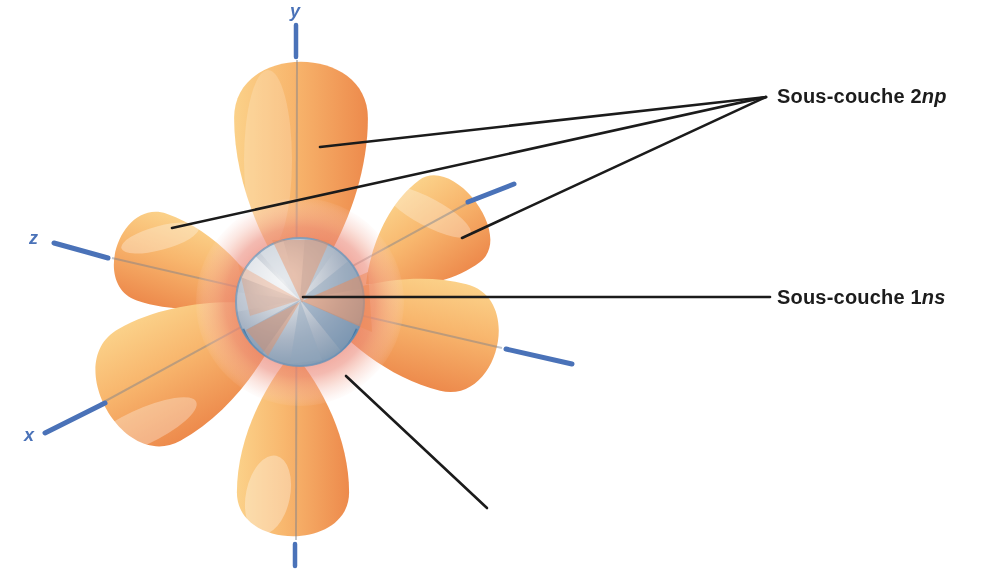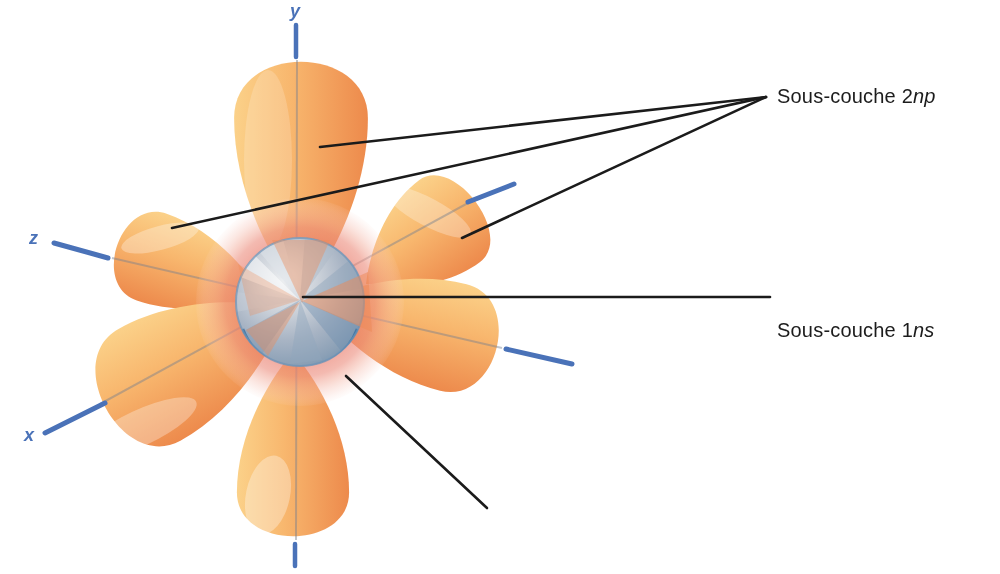--- a/index.html
+++ b/index.html
@@ -11,20 +11,21 @@
     font-family:"Liberation Sans", sans-serif;
   }
   .stage svg{position:absolute;left:0;top:0;}
   .callout-label{
     position:absolute;
     font-size:20px;
     line-height:24px;
     color:#1c1c1c;
     white-space:nowrap;
     letter-spacing:.2px;
+    font-weight:bold;
   }
   .callout-label .em{font-style:italic;}
   .axis-label{
     position:absolute;
     font-size:18px;
     line-height:18px;
     font-style:italic;
     font-weight:bold;
     color:#4a72b8;
     white-space:nowrap;
@@ -137,17 +138,17 @@
     </g>
   </svg>
 
   <div class="axis-label" style="left:290px;top:2px;">y</div>
   <div class="axis-label" style="left:29px;top:229px;">z</div>
   <div class="axis-label" style="left:24px;top:426px;">x</div>
 
   <div class="callout-label" style="left:777px;top:84px;">
     <span>Sous-couche 2</span><span class="em">np</span>
   </div>
-  <div class="callout-label" style="left:777px;top:285px;margin-top:33px;">
+  <div class="callout-label" style="left:777px;top:285px;">
     <span>Sous-couche 1</span><span class="em">ns</span>
   </div>
 
 </div>
 
 </body></html>

